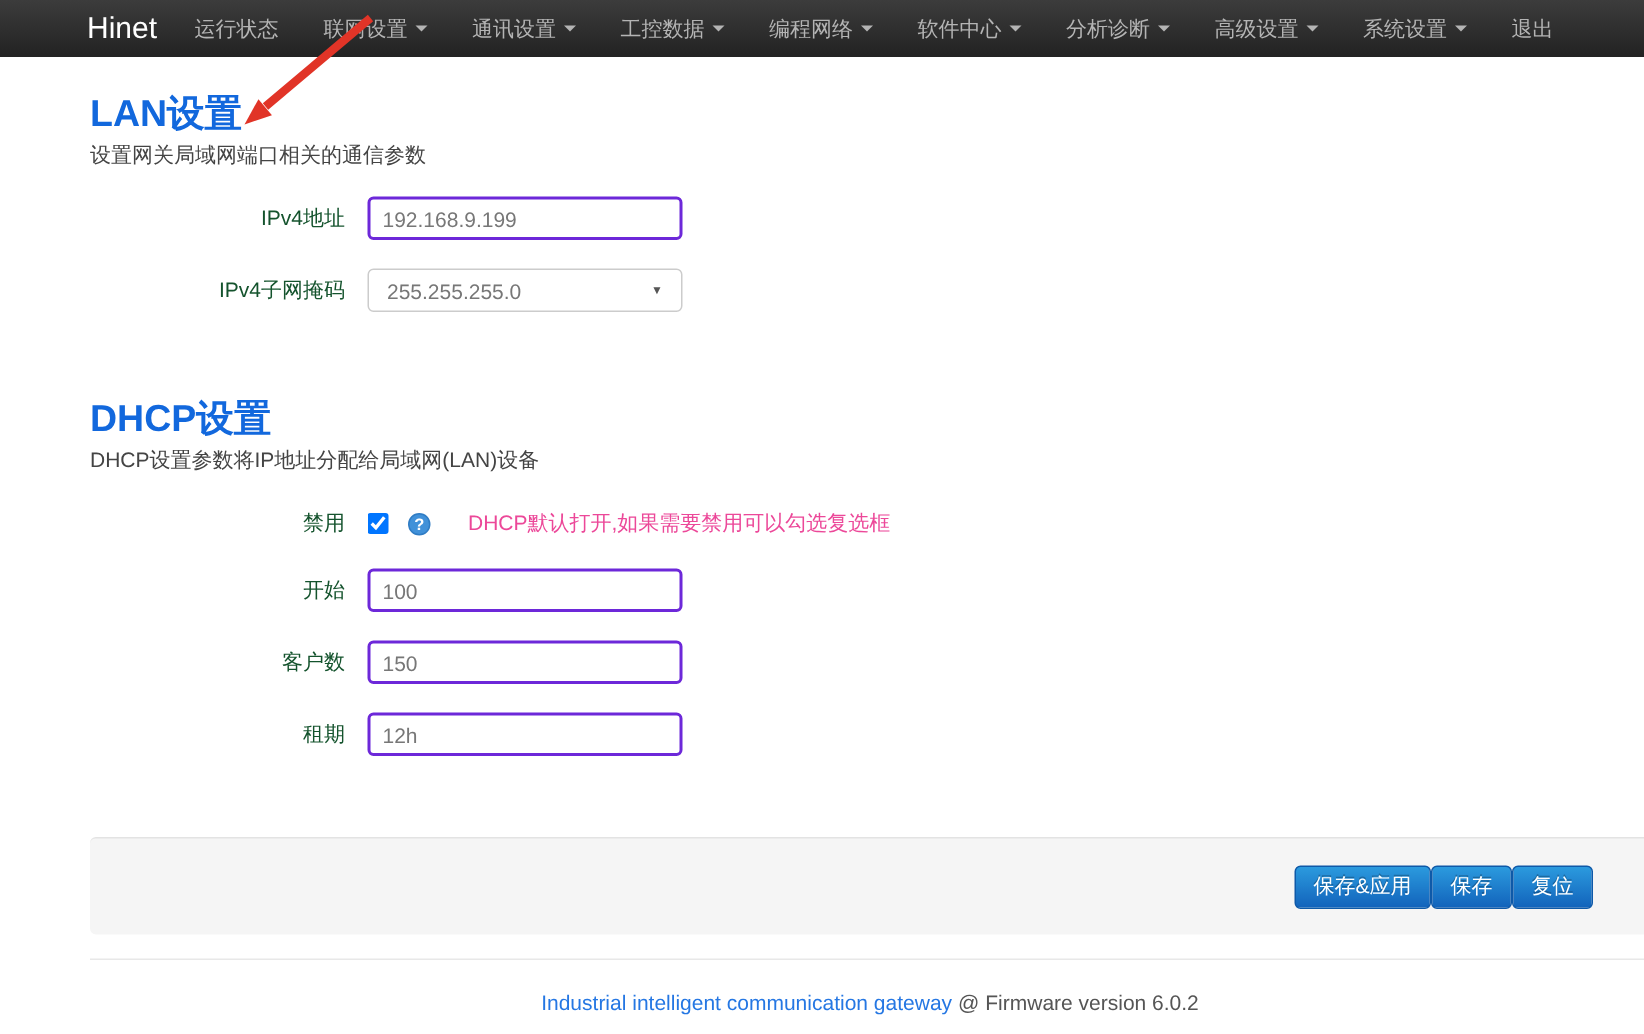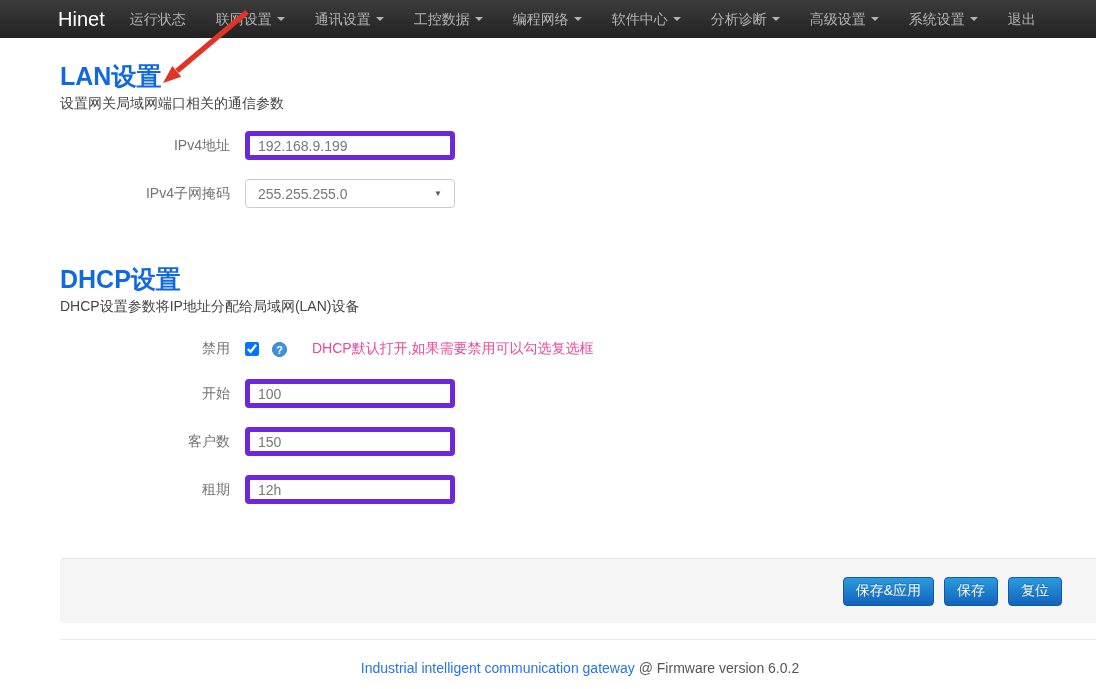--- a/index.html
+++ b/index.html
@@ -26,23 +26,23 @@
     border-top:4px solid #b4b4b4;
   }
 
   
   .container { margin-left:60px; width:1040px; }
   .section-title { font-size:25px; font-weight:bold; color:#1268dd; margin:24px 0 0 0; line-height:29px; }
   .section-sub { font-size:14px; color:#444; margin-top:4px; line-height:16px; }
 
   .form-row { display:flex; align-items:center; margin-top:19px; }
   .form-row.first { margin-top:20px; }
-  .form-label { width:185px; text-align:right; padding-right:15px; font-size:14px; color:#737373; }
+  .form-label { width:185px; text-align:right; padding-right:15px; font-size:14px; color:#14532d; }
   .text-input {
-    width:210px; height:29px; border:5px solid #6d28d9; border-radius:4px;
+    width:210px; height:29px; border:2px solid #6d28d9; border-radius:4px;
     padding:0 8px; font-size:14px; color:#777; background:#fff;
     font-family:"Liberation Sans", sans-serif;
   }
   .select-box {
     width:210px; height:29px; border:1px solid #ccc; border-radius:4px;
     padding:0 12px; font-size:14px; color:#777; background:#fff;
     display:flex; align-items:center; justify-content:space-between; cursor:pointer;
   }
   .select-caret { font-size:8px; color:#555; }
 
@@ -55,21 +55,21 @@
   }
   .check-hint { font-size:14px; color:#ec4899; margin-left:25px; }
 
   
   .action-bar {
     margin-top:54px; height:65px; width:1040px;
     background:#f5f5f5; border-top:1px solid #e3e3e3; border-radius:4px;
     display:flex; align-items:center; justify-content:flex-end; padding-right:38px;
   }
   .btn {
-    height:29px; padding:0 12px; margin-left:10px; font-size:14px; color:#fff;
+    height:29px; padding:0 12px; margin-left:0; font-size:14px; color:#fff;
     background:linear-gradient(#2b9ade,#1263bb); border:1px solid #0e59a8;
     border-radius:4px; cursor:pointer; text-shadow:0 -1px 0 rgba(0,0,0,.25);
     font-family:"Liberation Sans", sans-serif;
   }
 
   
   .footer { margin-top:16px; border-top:1px solid #e8e8e8; padding-top:20px; text-align:center; font-size:14px; }
   .footer-link { color:#2577e3; text-decoration:none; cursor:pointer; }
   .footer-suffix { color:#555; margin-left:4px; }
 

